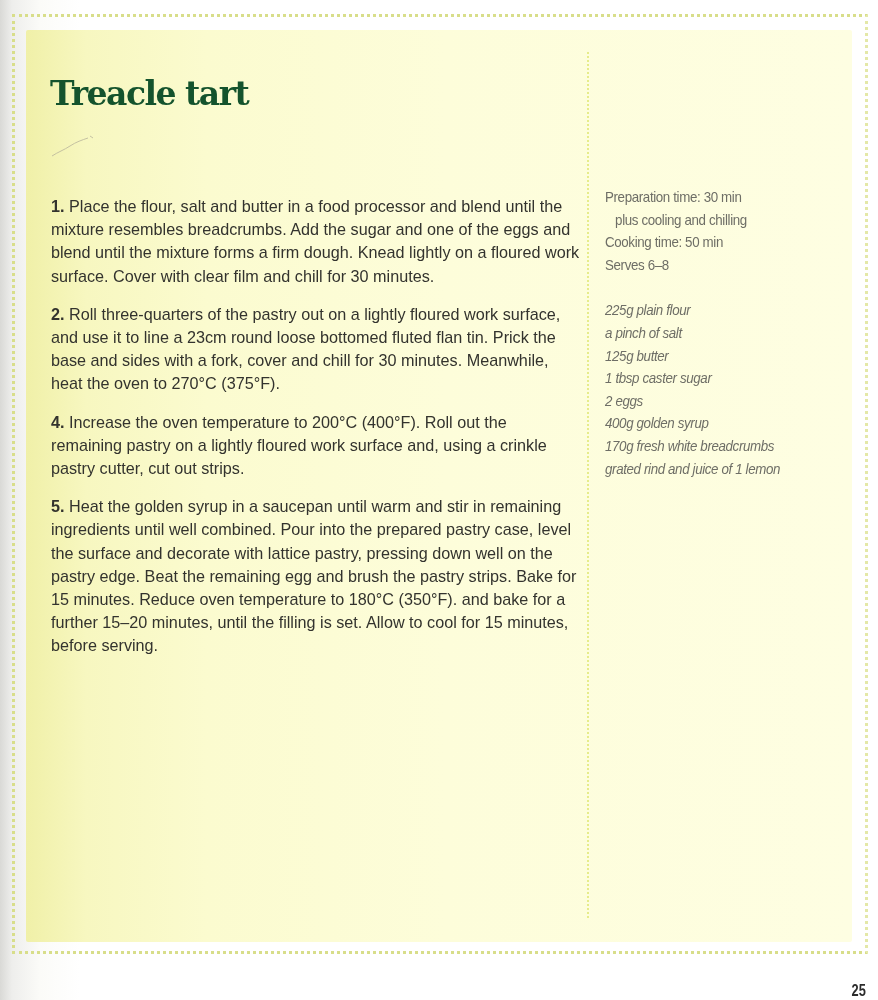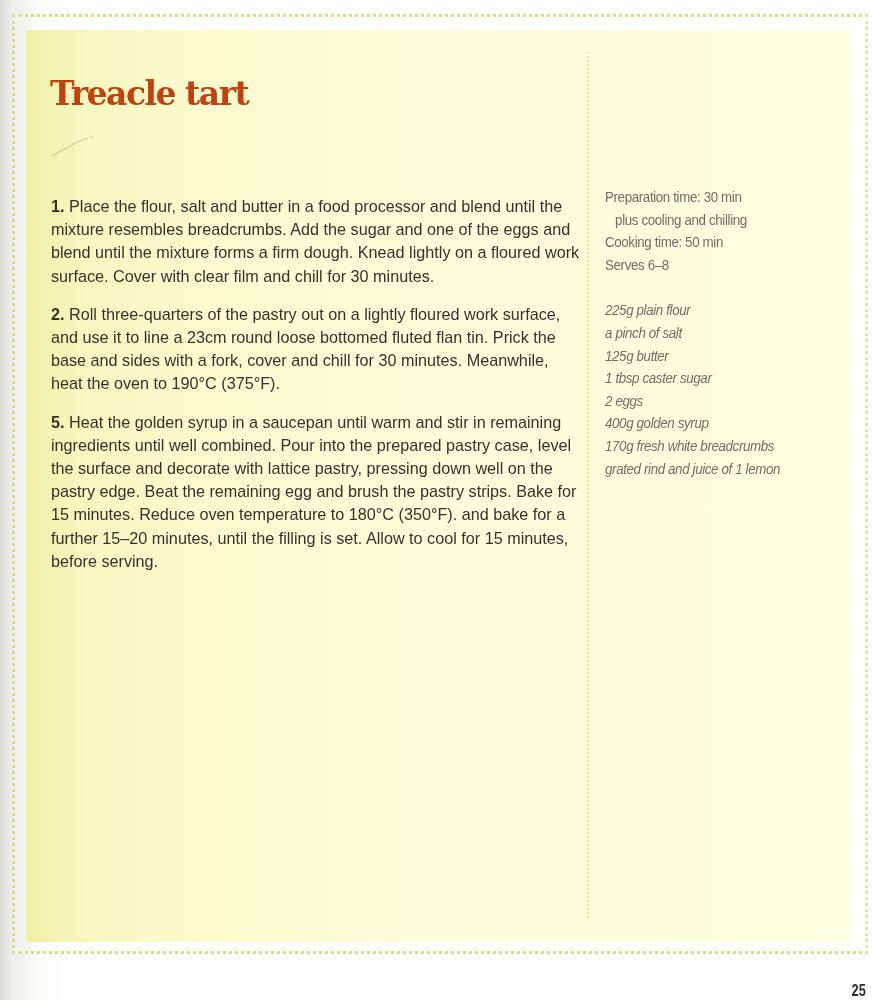--- a/index.html
+++ b/index.html
@@ -19,21 +19,21 @@
       background: linear-gradient(90deg, #f0f0a8 0px, #f7f7c0 60px, #fbfbcf 180px, #fdfdda 420px, #fefee2 826px);
       border-radius: 2px;
     }
     .divider {
       position: absolute; left: 587px; top: 52px; height: 866px;
       border-left: 2px dotted #e6ec8a;
     }
     .title {
       position: absolute; left: 50px; top: 74px; margin: 0;
       font-family: "DejaVu Serif", serif; font-weight: bold;
-      font-size: 33px; letter-spacing: -1.5px; color: #c2410c;
+      font-size: 33px; letter-spacing: -1.5px; color: #14532d;
     }
     .scribble {
       position: absolute; left: 48px; top: 130px; width: 60px; height: 30px;
     }
     .method {
       position: absolute; left: 51px; top: 182px; width: 530px;
       font-family: "Liberation Sans", sans-serif;
       font-size: 16.2px; line-height: 23.2px; color: #33332e;
     }
     .step { margin: 13px 0 15px 0; }
@@ -68,21 +68,25 @@
   <path d="M4 26 C 10 22, 16 20, 22 16 S 34 10, 40 8 M42 6 l3 2" stroke="#b8b49a" stroke-width="0.8" fill="none"></path>
 </svg>
 
 <div class="method">
   <p class="step">
     <span class="step-num">1.</span>
     <span>Place the flour, salt and butter in a food processor and blend until the mixture resembles breadcrumbs. Add the sugar and one of the eggs and blend until the mixture forms a firm dough. Knead lightly on a floured work surface. Cover with clear film and chill for 30 minutes.</span>
   </p>
   <p class="step">
     <span class="step-num">2.</span>
-    <span>Roll three-quarters of the pastry out on a lightly floured work surface, and use it to line a 23cm round loose bottomed fluted flan tin. Prick the base and sides with a fork, cover and chill for 30 minutes. Meanwhile, heat the oven to 190°C (375°F).</span>
+    <span>Roll three-quarters of the pastry out on a lightly floured work surface, and use it to line a 23cm round loose bottomed fluted flan tin. Prick the base and sides with a fork, cover and chill for 30 minutes. Meanwhile, heat the oven to 270°C (375°F).</span>
+  </p>
+  <p class="step">
+    <span class="step-num">4.</span>
+    <span>Increase the oven temperature to 200°C (400°F). Roll out the remaining pastry on a lightly floured work surface and, using a crinkle pastry cutter, cut out strips.</span>
   </p>
   <p class="step">
     <span class="step-num">5.</span>
     <span>Heat the golden syrup in a saucepan until warm and stir in remaining ingredients until well combined. Pour into the prepared pastry case, level the surface and decorate with lattice pastry, pressing down well on the pastry edge. Beat the remaining egg and brush the pastry strips. Bake for 15 minutes. Reduce oven temperature to 180°C (350°F). and bake for a further 15–20 minutes, until the filling is set. Allow to cool for 15 minutes, before serving.</span>
   </p>
 </div>
 
 <div class="sidebar">
   <div>
     <span class="meta-line">Preparation time: 30 min</span>

